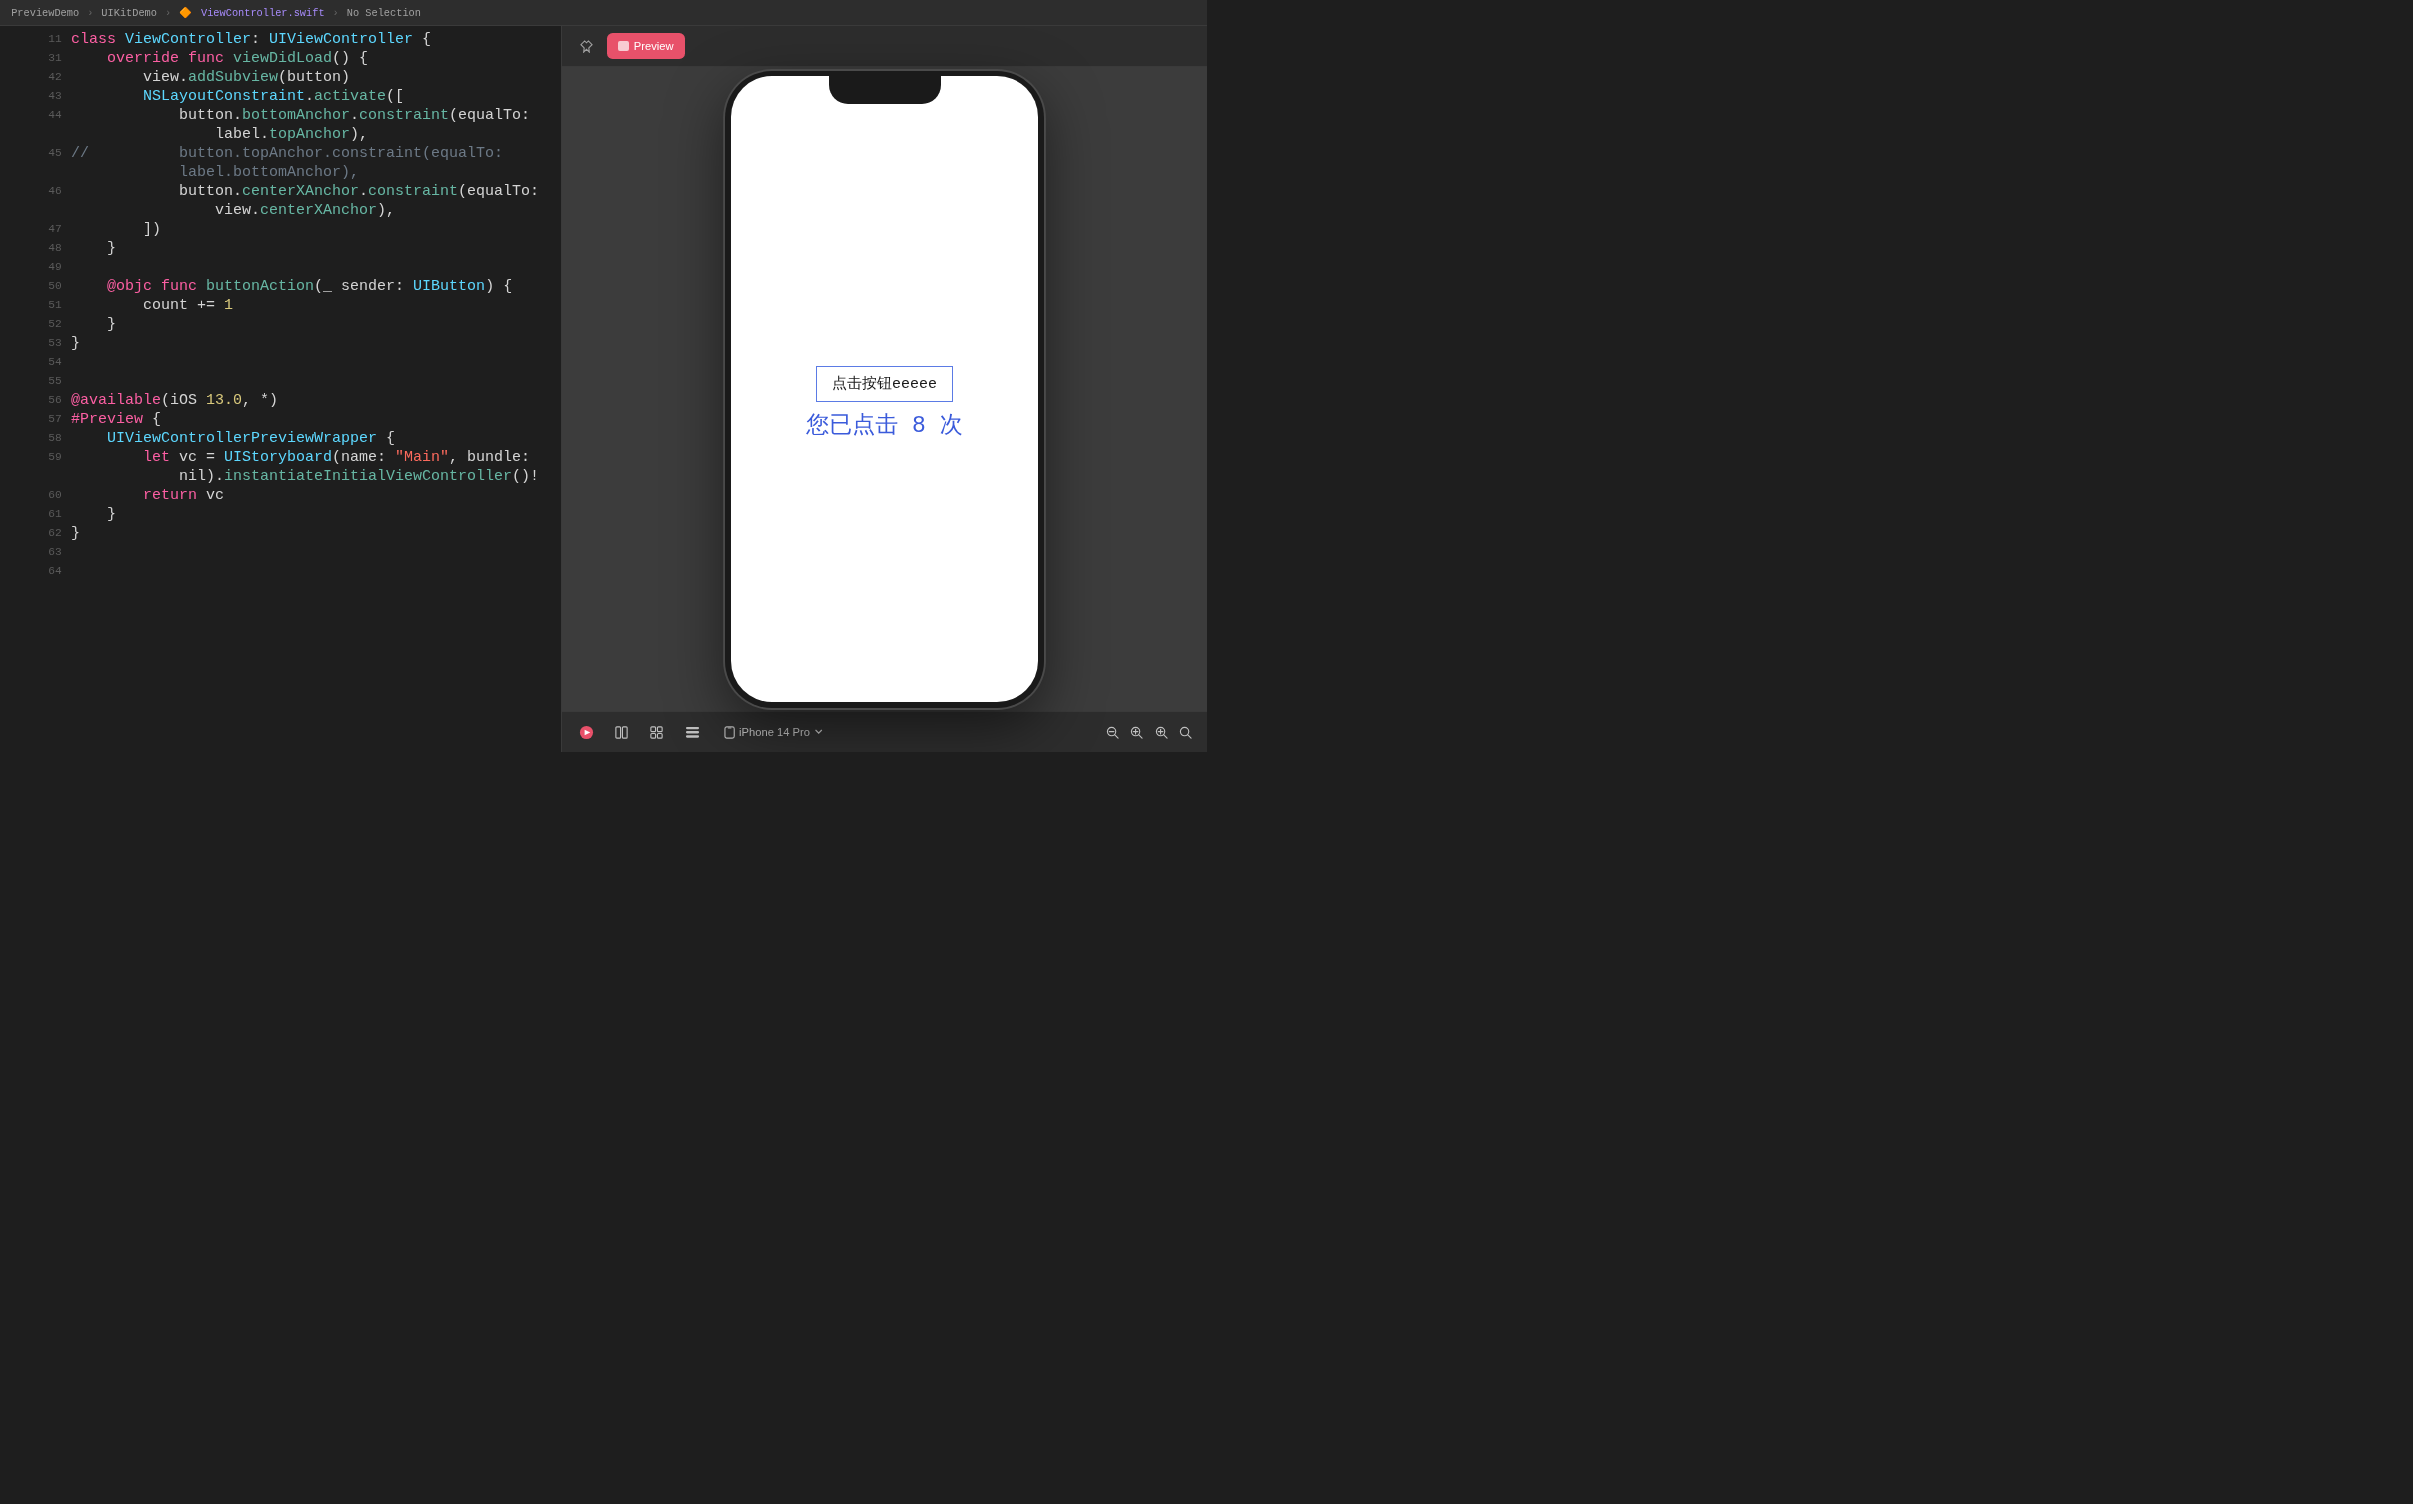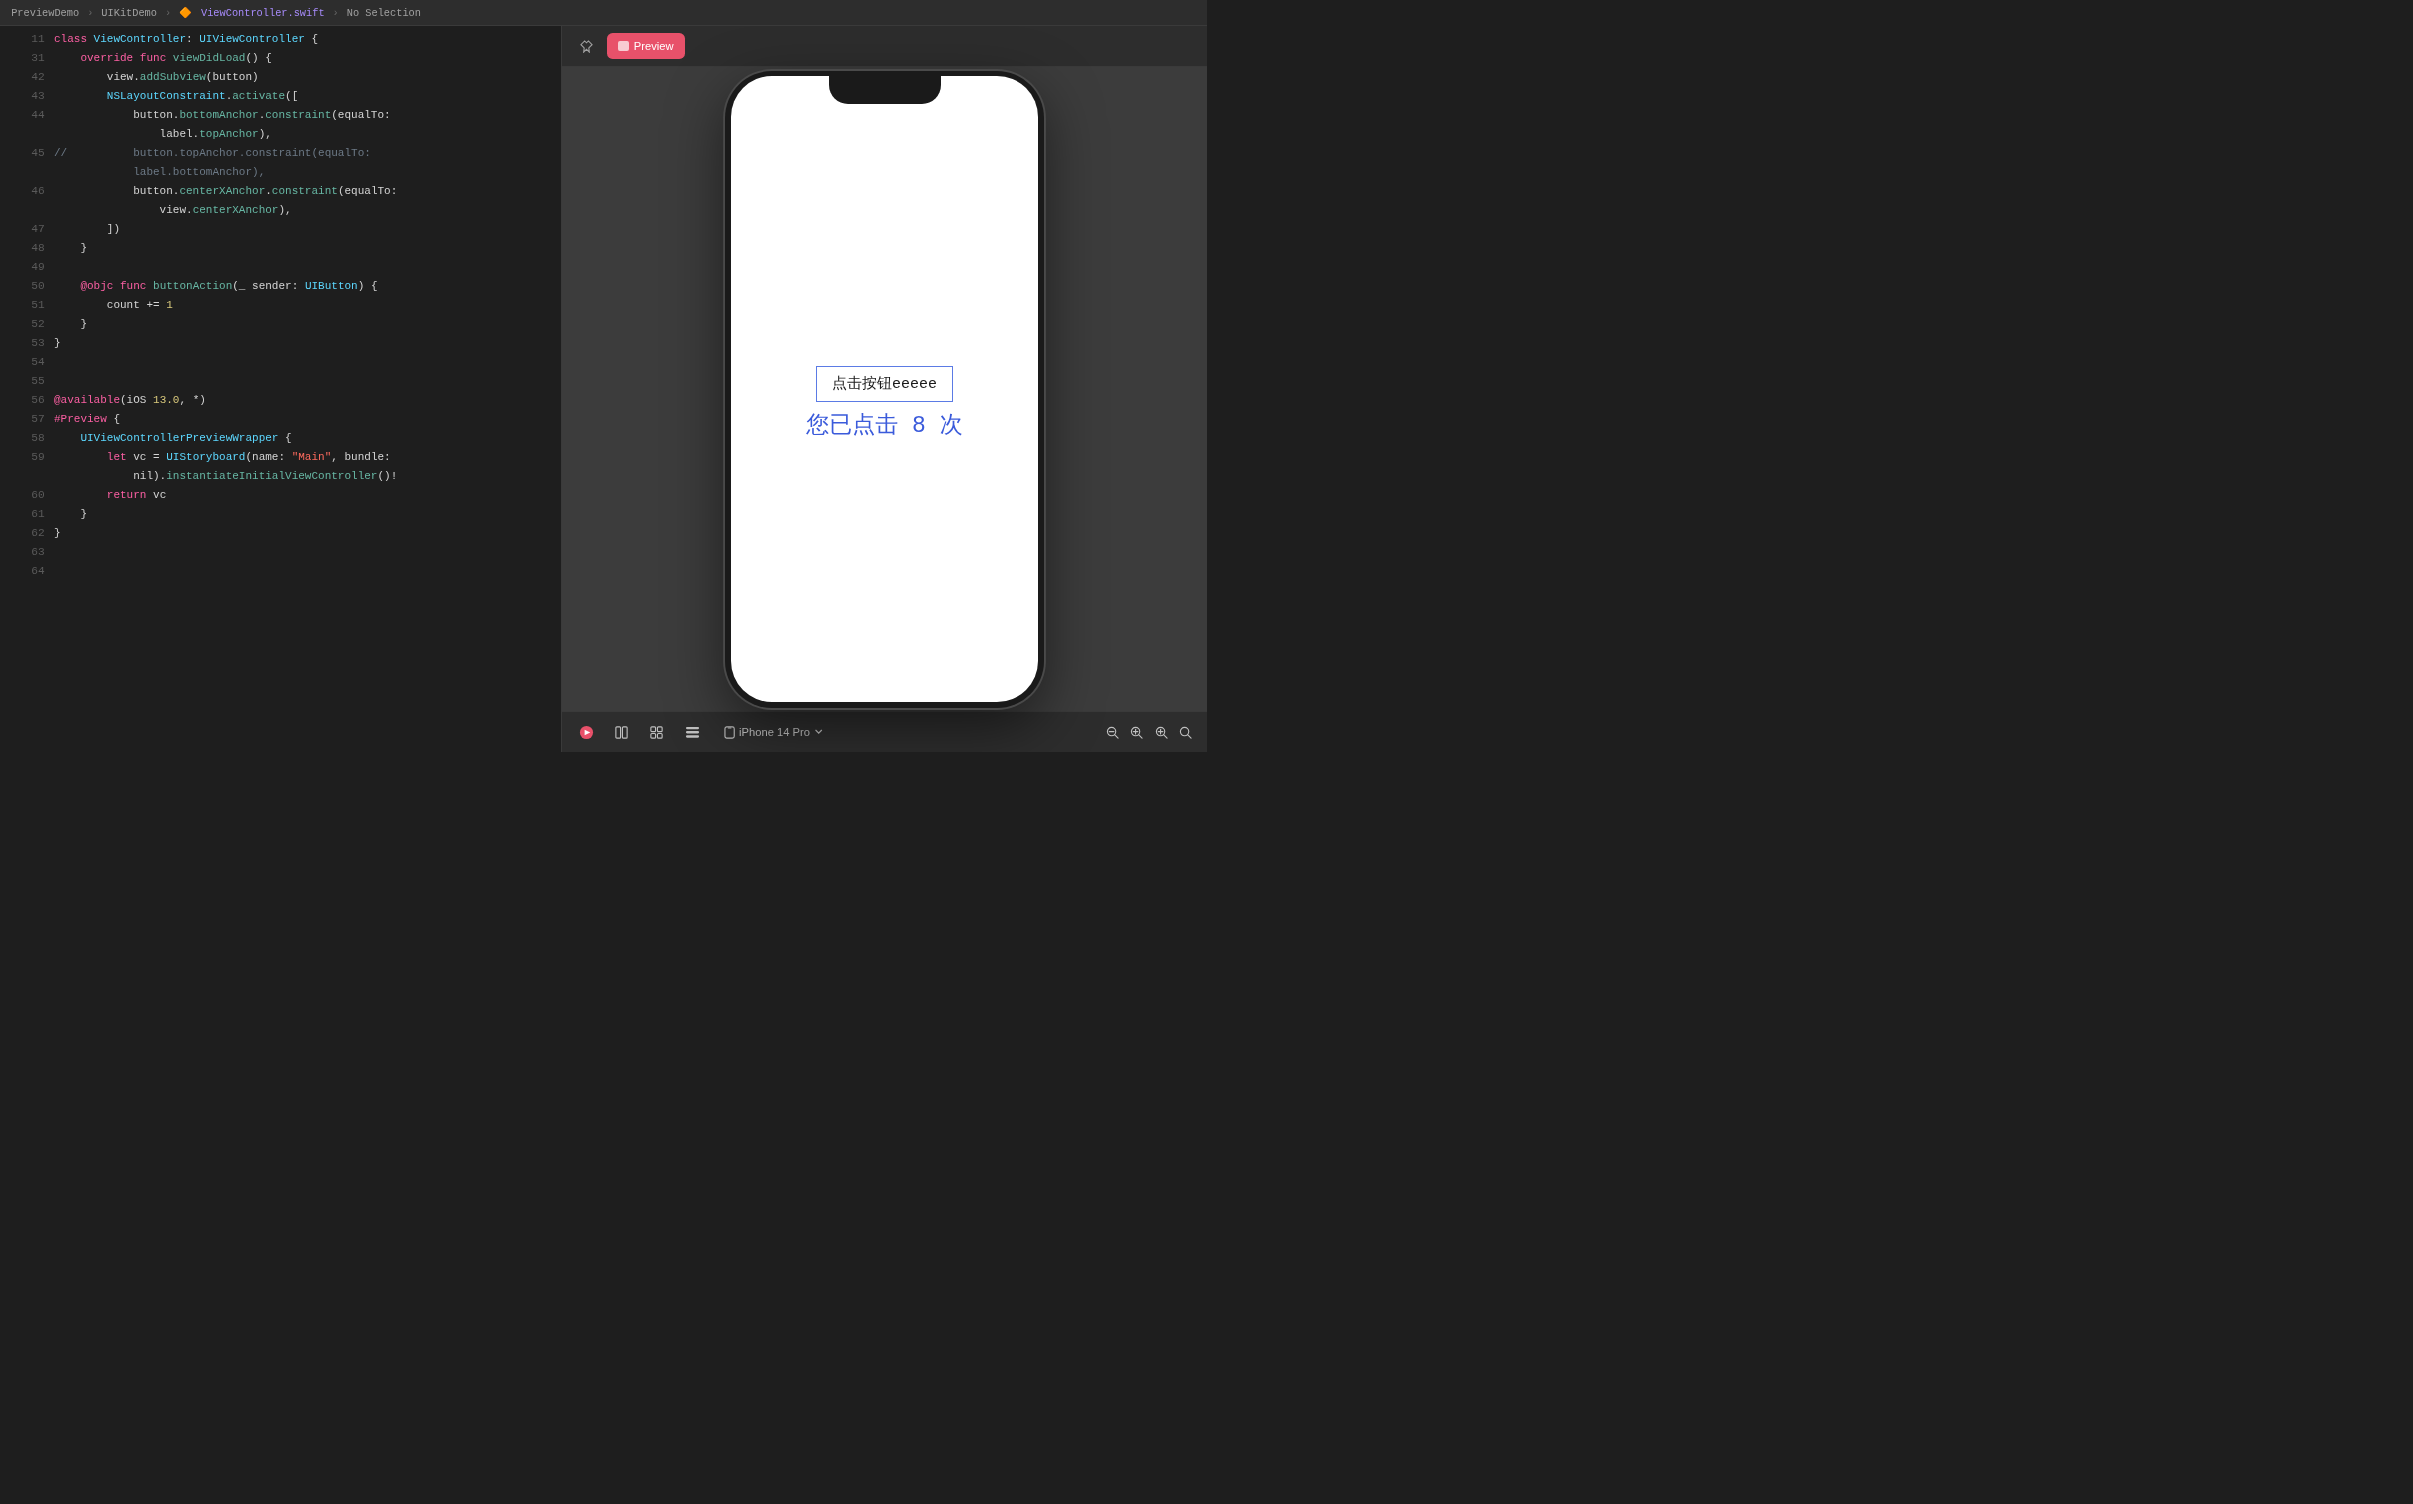--- a/index.html
+++ b/index.html
@@ -53,36 +53,37 @@
     }
 
     .code-lines {
       padding: 3.7px 0;
     }
 
     .code-line {
       display: flex;
       align-items: flex-start;
       min-height: 19px;
-      padding: 0 15px;
+      padding: 0 8px;
+      margin-left: 24px;
     }
 
     .line-number {
       width: 39px;
       text-align: right;
       padding-right: 9.4px;
       font-size: 11.2px;
       color: #5a5a5a;
       flex-shrink: 0;
       line-height: 19px;
       user-select: none;
     }
 
     .line-content {
-      font-size: 11px;
+      font-size: 15px;
       line-height: 19px;
       white-space: pre;
       color: #d4d4d4;
     }
 
     
     .preview-panel {
       flex: 1;
       background: #3a3a3a;
       display: flex;

